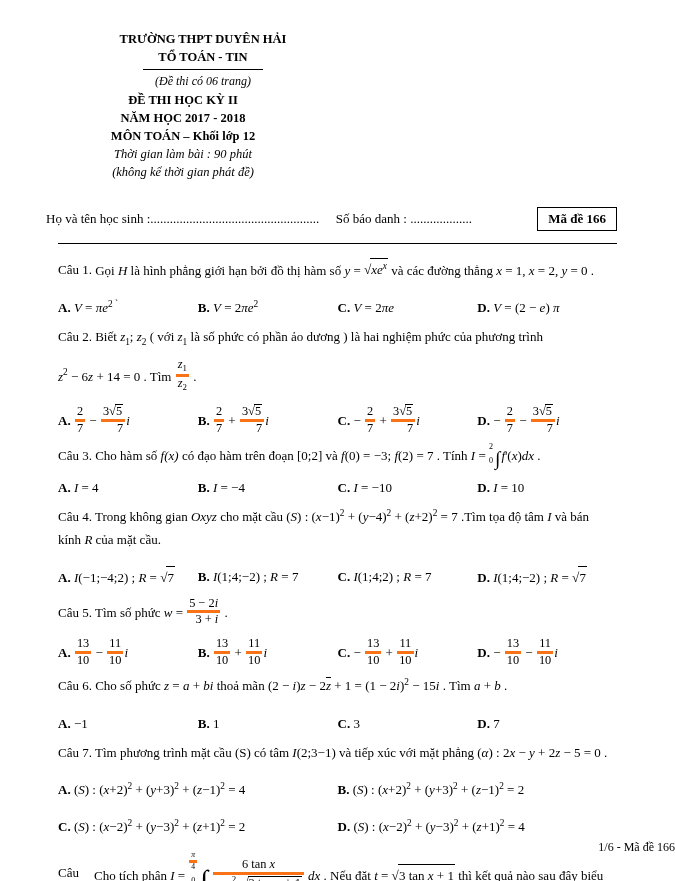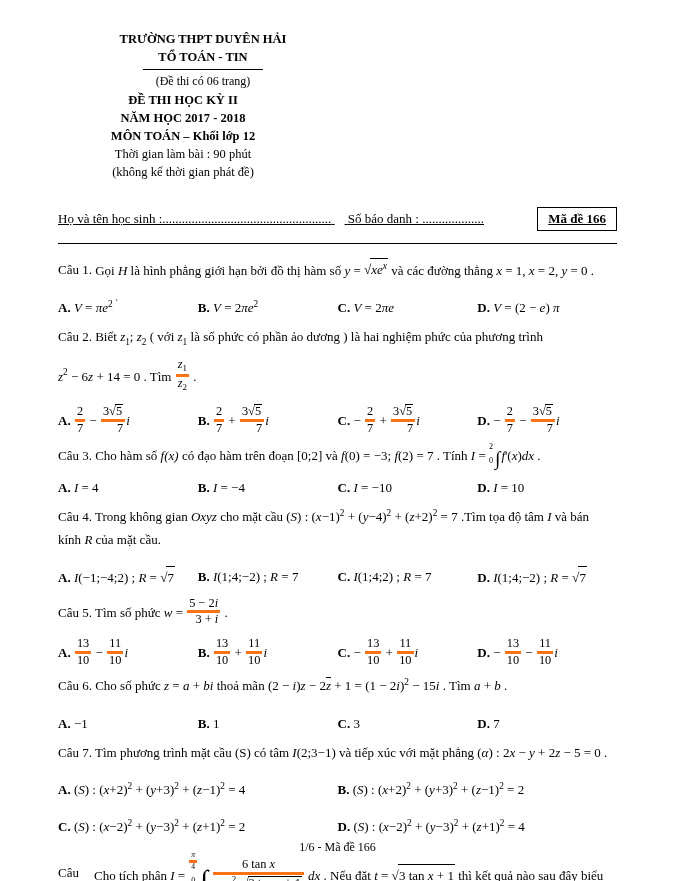--- a/index.html
+++ b/index.html
@@ -35,35 +35,34 @@
     font-size: 12.5px;
     line-height: 1.45;
   }
   .hdr-right {
     width: 250px;
     text-align: center;
     font-size: 12.5px;
     line-height: 1.45;
   }
   .bold { font-weight: bold; }
-  .ital { }
+  .ital { font-style: italic; }
   .smallrule {
     width: 120px;
     border-bottom: 1px solid #000;
     margin: 3px auto 3px auto;
     height: 0;
   }
   .hdr-left .line3 { font-size: 12px; }
   .studentline {
-    margin: 26px 58px 0 58px;
+    margin: 26px 58px 0 46px;
     font-size: 13px;
     display: flex;
     align-items: center;
     justify-content: space-between;
-    text-decoration: underline;
   }
   .studentline .names { white-space: nowrap; }
   .macode {
     border: 1.2px solid #000;
     padding: 3px 10px;
     font-weight: bold;
     font-size: 13px;
     margin-left: 10px;
     white-space: nowrap;
   }
@@ -133,21 +132,21 @@
     text-align: center;
     margin-right: 1px;
   }
   .intlim .top { display:block; }
   .intlim .bot { display:block; margin-top: 0.7em; }
   .footer {
     position: absolute;
     bottom: 26px;
     left: 0;
     width: 100%;
-    text-align: center;
+    text-align: right;
     font-size: 12px;
   }
   .q8row {
     display: flex;
     align-items: center;
   }
 </style>
 </head>
 <body>
 

